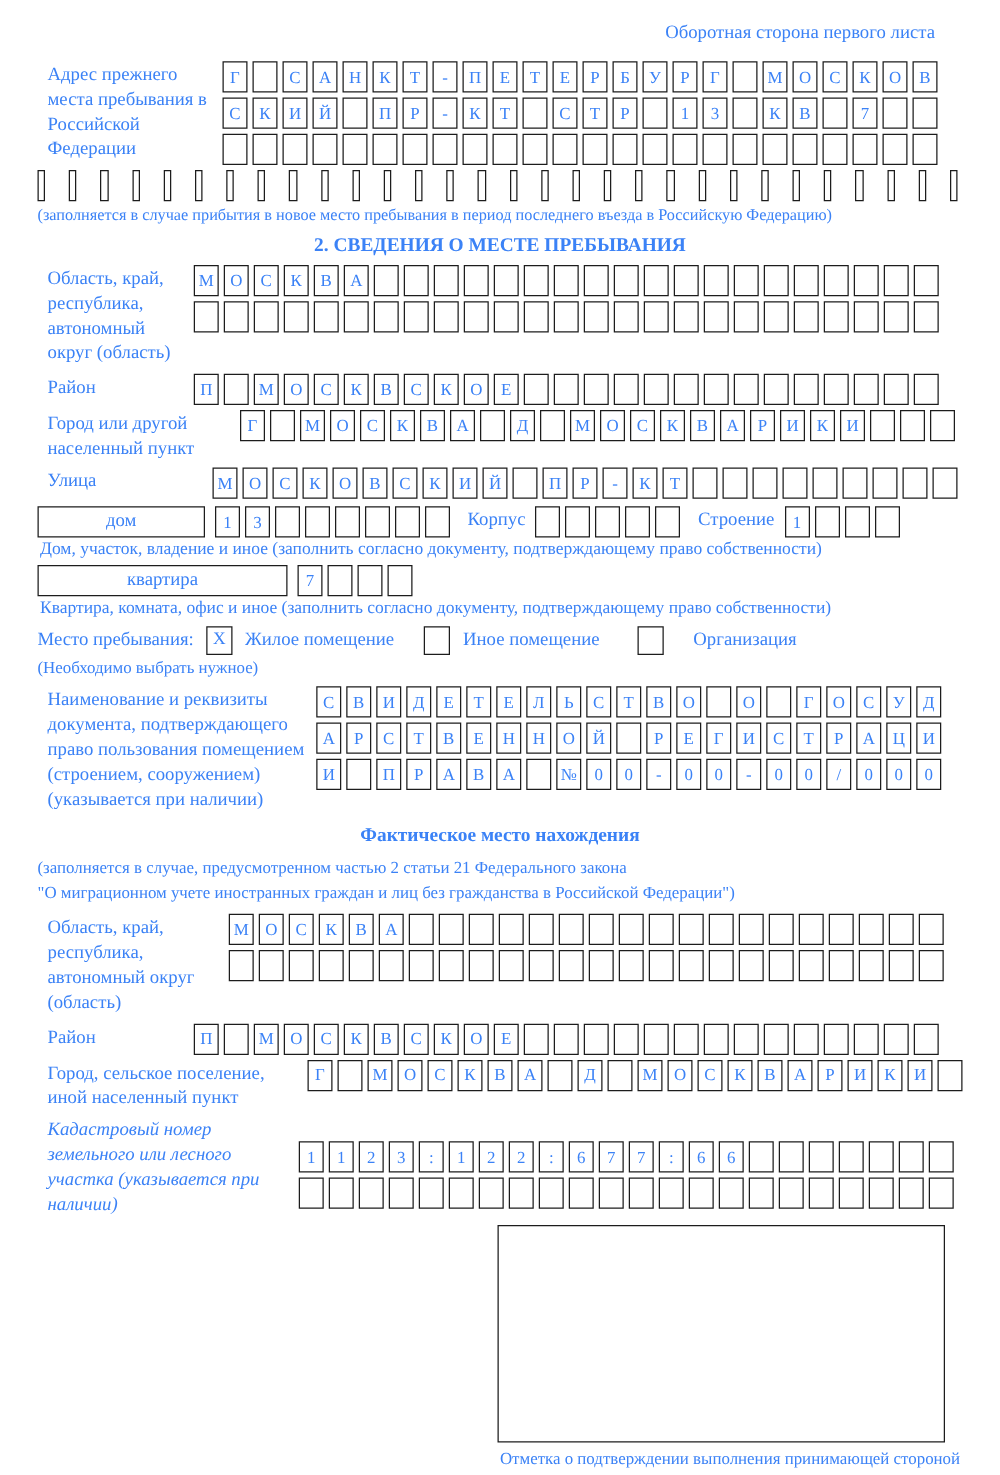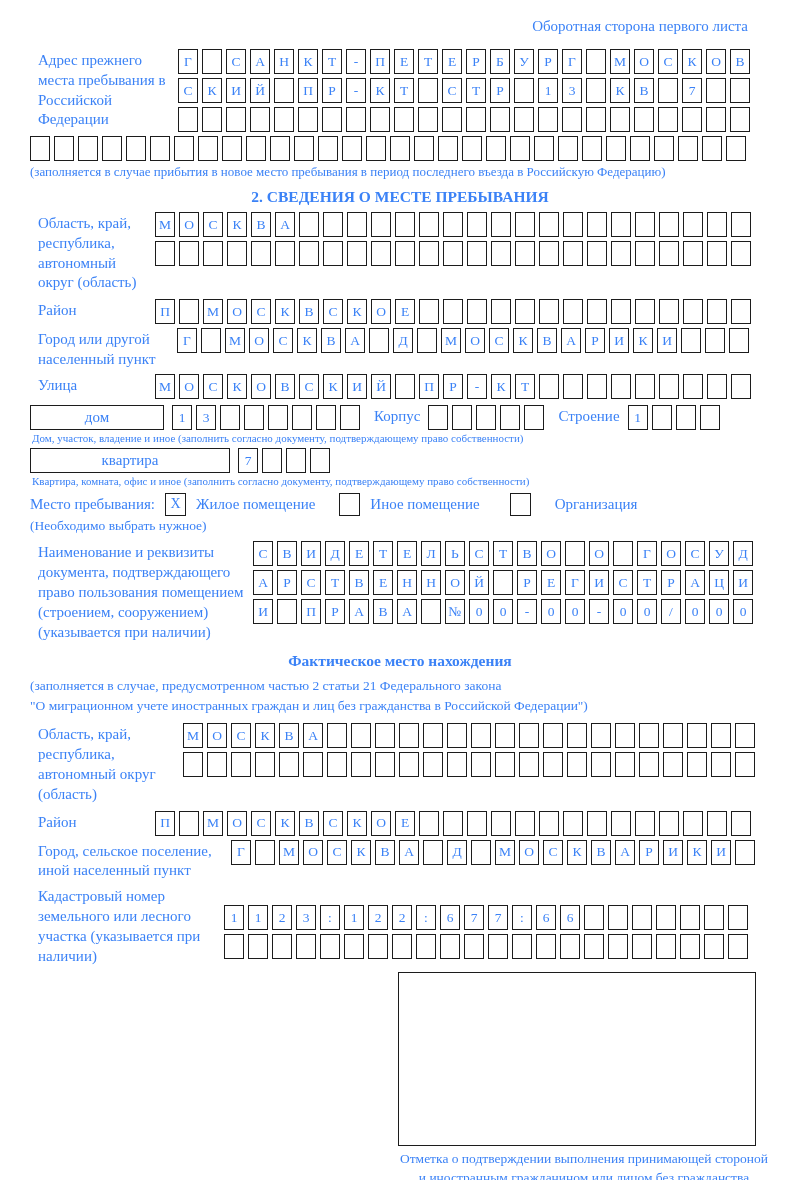--- a/index.html
+++ b/index.html
@@ -12,47 +12,47 @@
     color:#3b82f6;
     overflow:hidden;
   }
   .hdr{ text-align:right; font-size:15px; padding-right:22px; margin-bottom:14px;}
   .row{display:flex; align-items:flex-start;}
   .lbl{font-size:15px; line-height:1.32; box-sizing:border-box; padding-left:8px; padding-top:2px;}
   .w125{width:125px; flex:0 0 125px;}
   .w147{width:147px; flex:0 0 147px;}
   .w148{width:148px; flex:0 0 148px;}
   .w153{width:153px; flex:0 0 153px;}
-  .w194{width:194px; flex:0 0 194px;}
+  .w194{width:194px; flex:0 0 194px;font-style:italic;}
   .w201{width:201px; flex:0 0 201px;}
   .w223{width:223px; flex:0 0 223px;}
   .grid-rows{display:flex; flex-direction:column; gap:4px;}
   .cellrow{display:flex; white-space:nowrap;}
   .cell{
     display:inline-flex; box-sizing:border-box;
     width:20px; height:25px; border:1.6px solid #1c1c1c;
     margin-right:4px; align-items:center; justify-content:center;
     font-size:13.5px; line-height:1; background:#fff;
   }
   .note{font-size:13px; text-align:left; margin-top:3px;}
-  .note-left{font-size:11px; margin:2px 0 4px 2px;}
+  .note-left{font-size:14px; margin:2px 0 4px 2px;}
   .sec-title{font-weight:bold; font-size:15.5px; text-align:center; margin:8px 0 6px 0;}
   .labelbox{
     box-sizing:border-box; border:1.6px solid #1c1c1c; height:25px;
     display:inline-flex; align-items:center; justify-content:center;
     font-size:15px; background:#fff;
   }
   .inline-lbl{font-size:15px; padding:3px 8px 0 10px;}
   .chk{
     box-sizing:border-box; width:21px; height:23px; border:1.6px solid #1c1c1c;
     display:inline-flex; align-items:center; justify-content:center;
     font-size:14px; background:#fff; margin:0 10px;
   }
   .chkrow{display:flex; align-items:center; font-size:15px; margin-top:6px;}
-  .mt4{margin-top:4px;} .mt6{margin-top:6px;} .mt8{margin-top:8px;} .mt10{margin-top:10px;}
+  .mt4{margin-top:4px;gap:15px;} .mt6{margin-top:6px;} .mt8{margin-top:8px;} .mt10{margin-top:10px;}
   .centernote{font-size:13.5px; line-height:1.45;}
   .stampwrap{margin-left:368px; width:372px; margin-top:6px;}
   .stampbox{box-sizing:border-box; width:358px; height:174px; border:1.6px solid #1c1c1c; background:#fff;}
   .stampcap{font-size:13.5px; text-align:center; line-height:1.4; margin-top:4px; width:372px;}
 </style>
 </head>
 <body>
 
 <div class="page">
 

